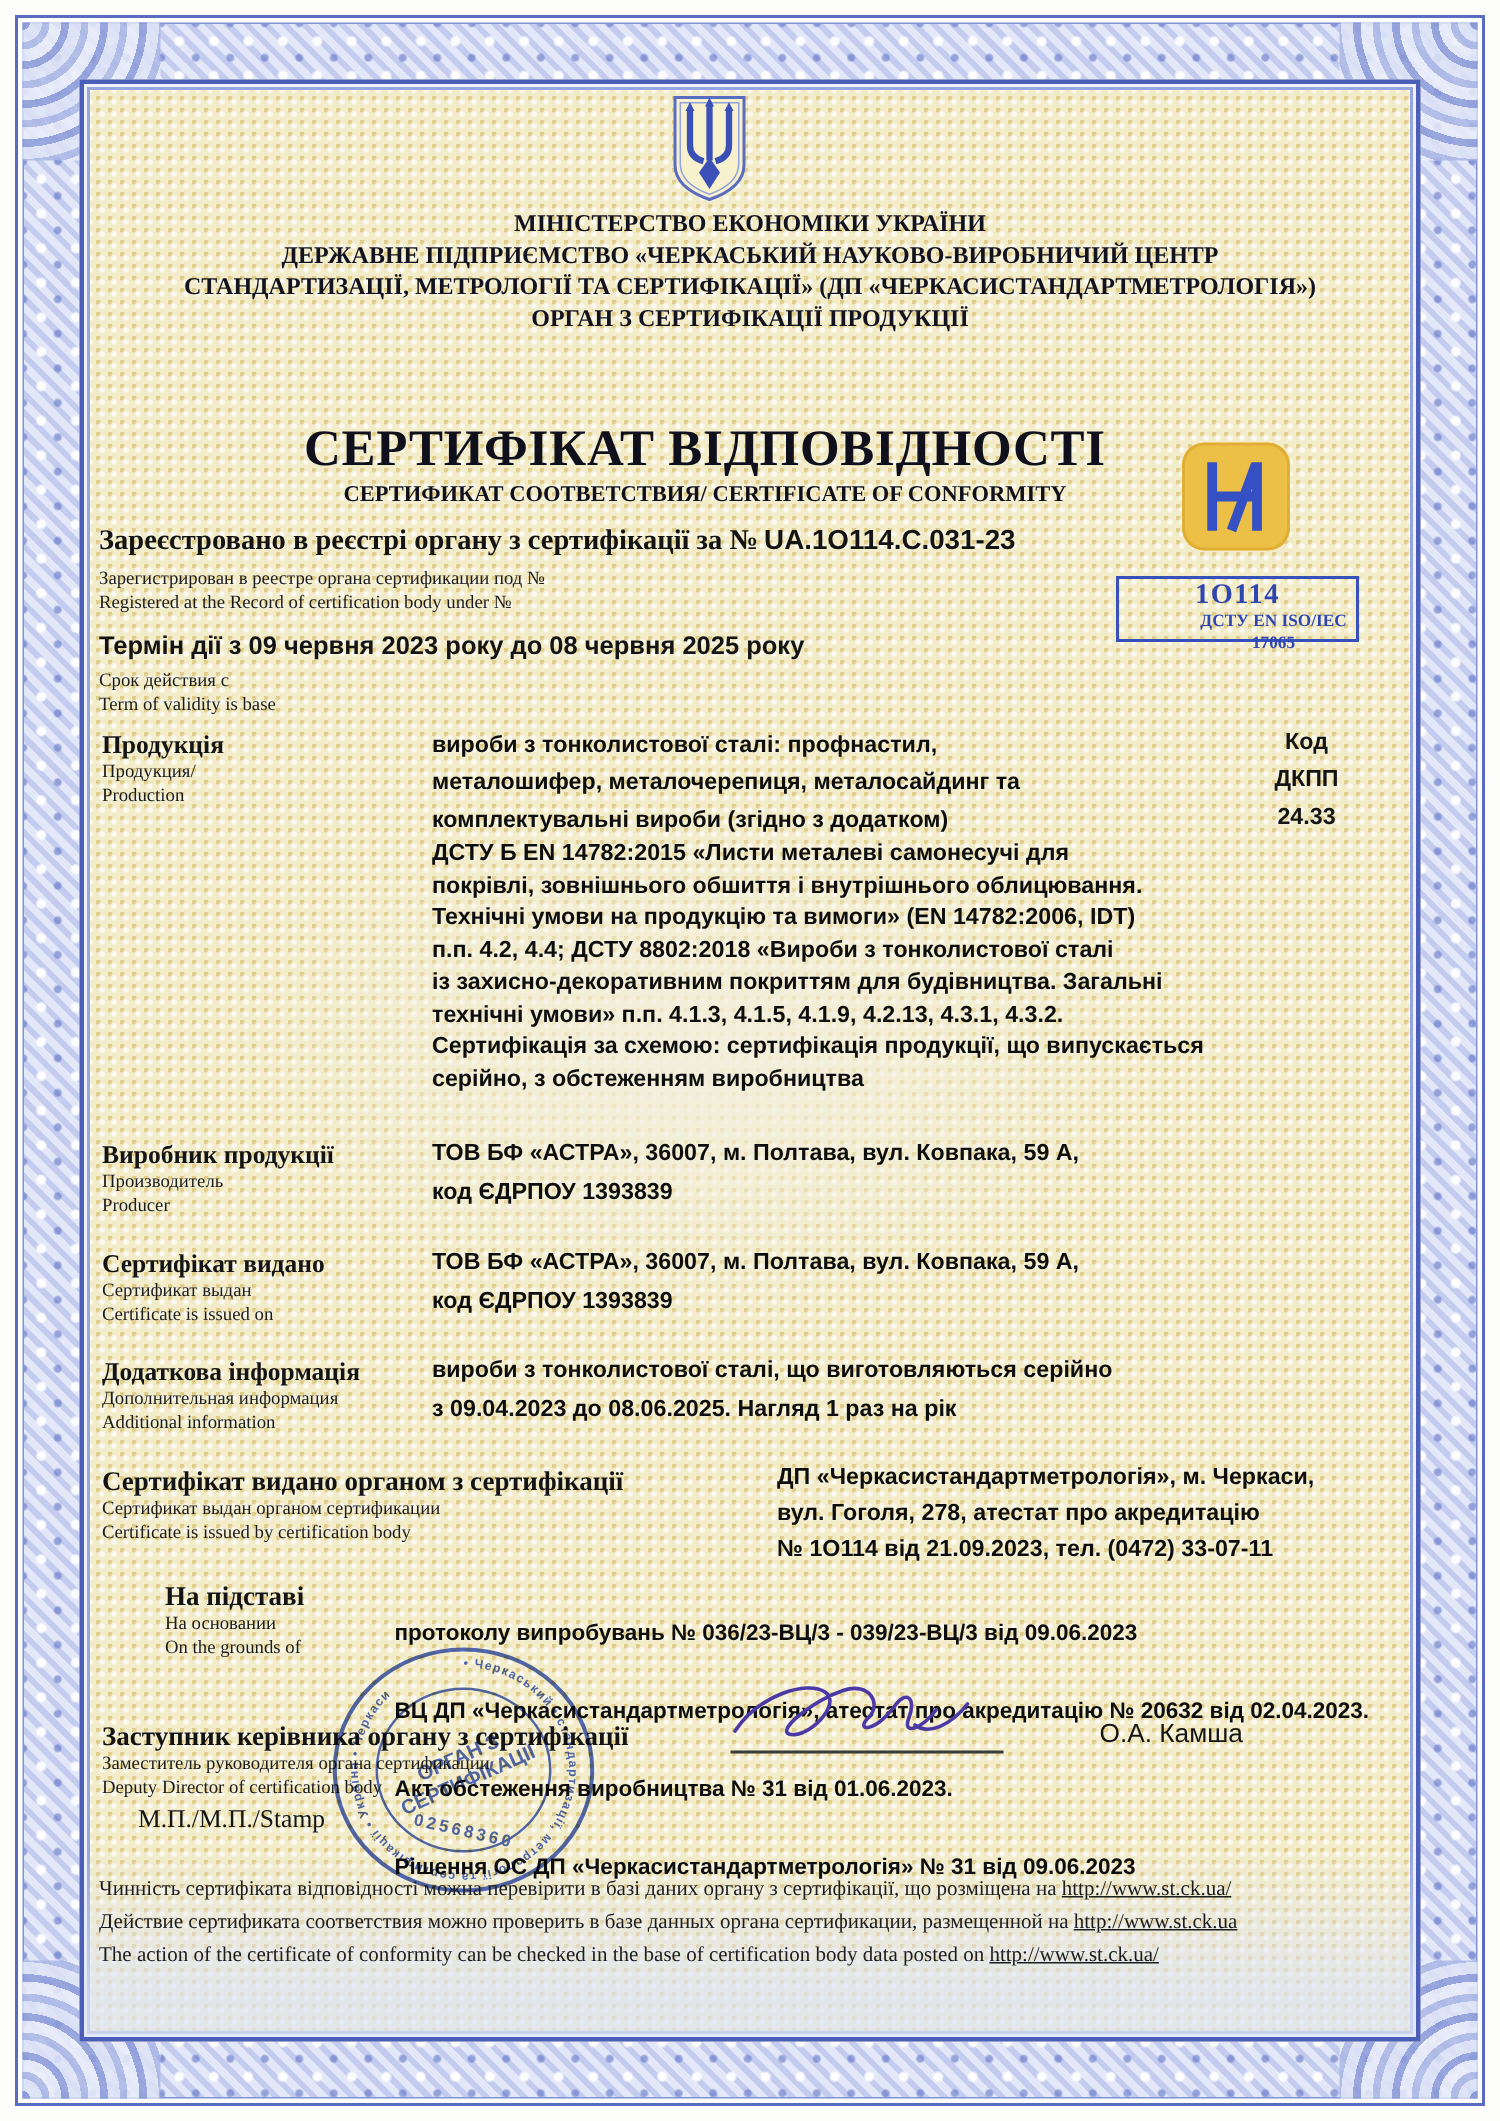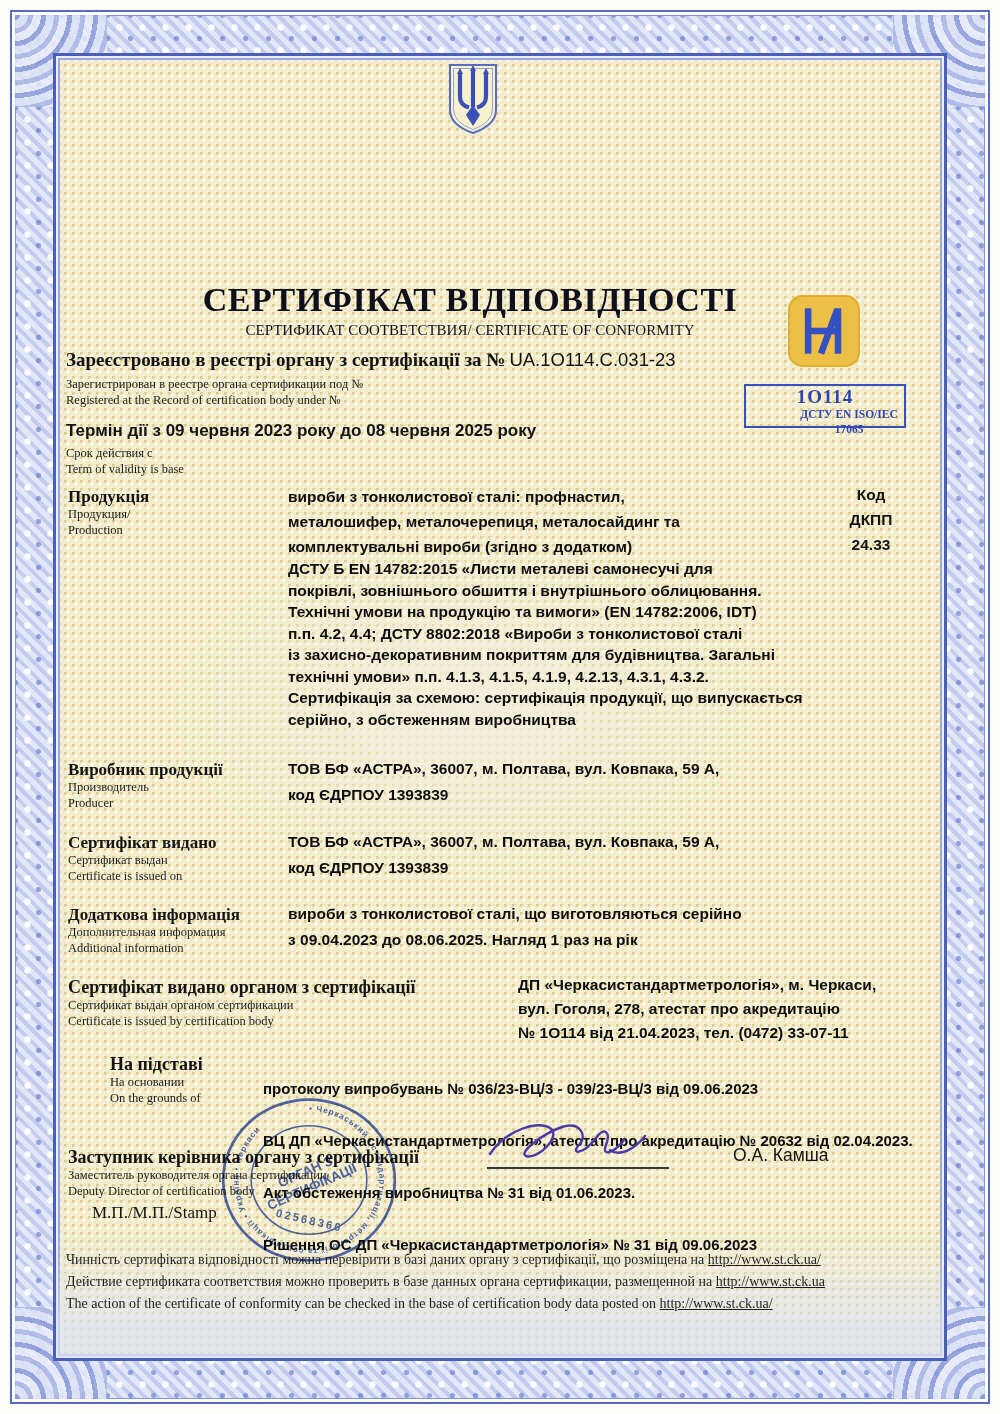--- a/index.html
+++ b/index.html
@@ -29,32 +29,32 @@
       radial-gradient(circle at 4px 4px, rgba(255,255,255,.75) 1.2px, rgba(255,255,255,0) 2.3px),
       radial-gradient(circle at 1px 1px, rgba(205,173,77,.5) 1.3px, rgba(205,173,77,0) 2.3px);
     background-size:100% 100%, 8px 8px, 8px 8px;}
   .paper::after{content:"";position:absolute;left:0;right:0;bottom:0;height:125px;
     background:linear-gradient(180deg, rgba(221,228,246,0), rgba(221,228,246,.7) 75%);pointer-events:none;}
 
   
   .ser{font-family:"Liberation Serif",serif;}
   .hdr{left:80px;right:80px;top:139px;text-align:center;font-weight:bold;font-size:16px;line-height:21px;color:#131320;}
   .title-main{left:60px;right:120px;top:281px;text-align:center;font-weight:bold;font-size:34px;letter-spacing:.5px;color:#10101c;}
-  .title-sub{left:60px;right:120px;top:322px;text-align:center;font-weight:normal;font-size:15px;color:#10101c;}
+  .title-sub{left:60px;right:120px;top:322px;text-align:center;font-weight:bold;font-size:15px;color:#10101c;}
 
   .badge{left:788px;top:295px;width:72px;height:72px;background:#ecc046;border-radius:15px;
          box-shadow:inset 0 0 0 2px #dfae32;display:flex;align-items:center;justify-content:center;}
   .accbox{left:744px;top:384px;width:158px;height:40px;border:2px solid #3850bc;color:#2f46b2;
           text-align:center;font-weight:bold;}
   .accbox .l1{font-size:19px;line-height:21px;letter-spacing:1px;}
   .accbox .l2{font-size:11.5px;line-height:15px;padding-left:48px;}
 
   .reg{left:66px;top:349px;}
   .reg-main{font-size:19px;font-weight:bold;}
-  .reg-num{font-family:"Liberation Sans",sans-serif;font-size:18.5px;font-weight:normal;}
+  .reg-num{font-family:"Liberation Sans",sans-serif;font-size:18.5px;font-weight:bold;}
   .subtxt{font-size:12.5px;line-height:15.5px;color:#1c1c1c;font-weight:normal;}
 
   .term-main{font-family:"Liberation Sans",sans-serif;font-size:17px;font-weight:bold;}
 
   .lab{left:68px;width:230px;}
   .lab-main{font-size:17px;font-weight:bold;line-height:21px;}
   .lab-wide{width:420px;font-size:18px;font-weight:bold;line-height:22px;}
   .val{font-family:"Liberation Sans",sans-serif;font-size:15.5px;font-weight:bold;
        line-height:26px;white-space:pre-line;color:#0e0e0e;}
   .val-product{left:288px;top:484px;width:560px;line-height:25px;}
@@ -90,20 +90,26 @@
   <div class="paper"></div>
 
   <svg class="abs" style="left:446px;top:62px;width:54px;height:74px;" viewBox="0 0 54 74">
     <path d="M4,3 H50 V48 Q50,63 27,71 Q4,63 4,48 Z" fill="#f7f1cd" stroke="#5a6cc1" stroke-width="2"></path>
     <path d="M7.5,6.5 H46.5 V47 Q46.5,60.5 27,67.5 Q7.5,60.5 7.5,47 Z" fill="none" stroke="#93a2db" stroke-width="1"></path>
     <path d="M14,11 V35 q0,8 9,10.5 M27,8 V45 M40,11 V35 q0,8 -9,10.5" fill="none" stroke="#3b50b6" stroke-width="4.2"></path>
     <path d="M11,6 l3,6 h-6 z M24,3 l3,6 h-6 z M37,6 l3,6 h-6 z" transform="translate(3,0)" fill="#3b50b6"></path>
     <path d="M27,43 l7,10 -7,11 -7,-11 z" fill="#3b50b6"></path>
   </svg>
 
+  <div class="abs hdr ser">
+    <div>МІНІСТЕРСТВО ЕКОНОМІКИ УКРАЇНИ</div>
+    <div>ДЕРЖАВНЕ ПІДПРИЄМСТВО «ЧЕРКАСЬКИЙ НАУКОВО-ВИРОБНИЧИЙ ЦЕНТР</div>
+    <div>СТАНДАРТИЗАЦІЇ, МЕТРОЛОГІЇ ТА СЕРТИФІКАЦІЇ» (ДП «ЧЕРКАСИСТАНДАРТМЕТРОЛОГІЯ»)</div>
+    <div>ОРГАН З СЕРТИФІКАЦІЇ ПРОДУКЦІЇ</div>
+  </div>
 
   <div class="abs title-main ser">СЕРТИФІКАТ ВІДПОВІДНОСТІ</div>
   <div class="abs title-sub ser">СЕРТИФИКАТ СООТВЕТСТВИЯ/ CERTIFICATE OF CONFORMITY</div>
 
   <div class="abs badge">
     <svg style="width:56px;height:56px;" viewBox="0 0 60 60">
       <path d="M13,9 V51 M13,30 H45 M43,10 L28,51 M45,9 V51" fill="none" stroke="#3550c2" stroke-width="7" stroke-linecap="square"></path>
     </svg>
   </div>
   <div class="abs accbox ser">
@@ -173,21 +179,21 @@
   <div class="abs val val-additional">вироби з тонколистової сталі, що виготовляються серійно
 з 09.04.2023 до 08.06.2025. Нагляд 1 раз на рік</div>
 
   <div class="abs lab lab-wide" style="top:976px;">
     <div class="lab-wide" style="width:auto;">Сертифікат видано органом з сертифікації</div>
     <div class="subtxt">Сертификат выдан органом сертификации</div>
     <div class="subtxt">Certificate is issued by certification body</div>
   </div>
   <div class="abs val val-body">ДП «Черкасистандартметрологія», м. Черкаси,
 вул. Гоголя, 278, атестат про акредитацію
-№ 1О114 від 21.04.2023, тел. (0472) 33-07-11</div>
+№ 1О114 від 21.09.2023, тел. (0472) 33-07-11</div>
 
   <div class="abs lab" style="top:1054px;padding-left:42px;">
     <div class="lab-main" style="font-size:18px;">На підставі</div>
     <div class="subtxt">На основании</div>
     <div class="subtxt">On the grounds of</div>
   </div>
   <div class="abs val val-grounds">
     <div>протоколу випробувань № 036/23-ВЦ/3 - 039/23-ВЦ/3 від 09.06.2023</div>
     <div>ВЦ ДП «Черкасистандартметрологія», атестат про акредитацію № 20632 від 02.04.2023.</div>
     <div>Акт обстеження виробництва № 31 від 01.06.2023.</div>

